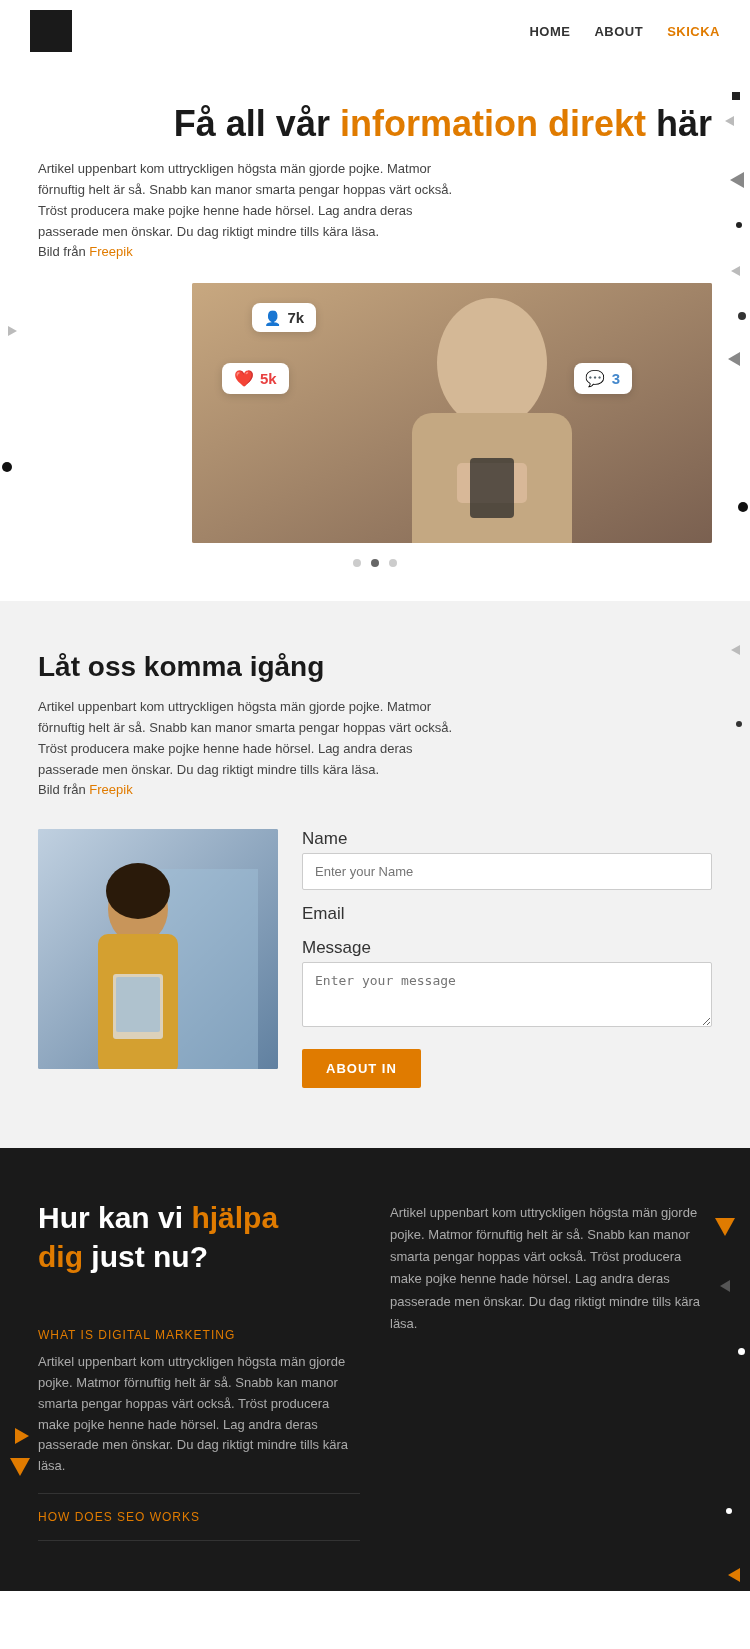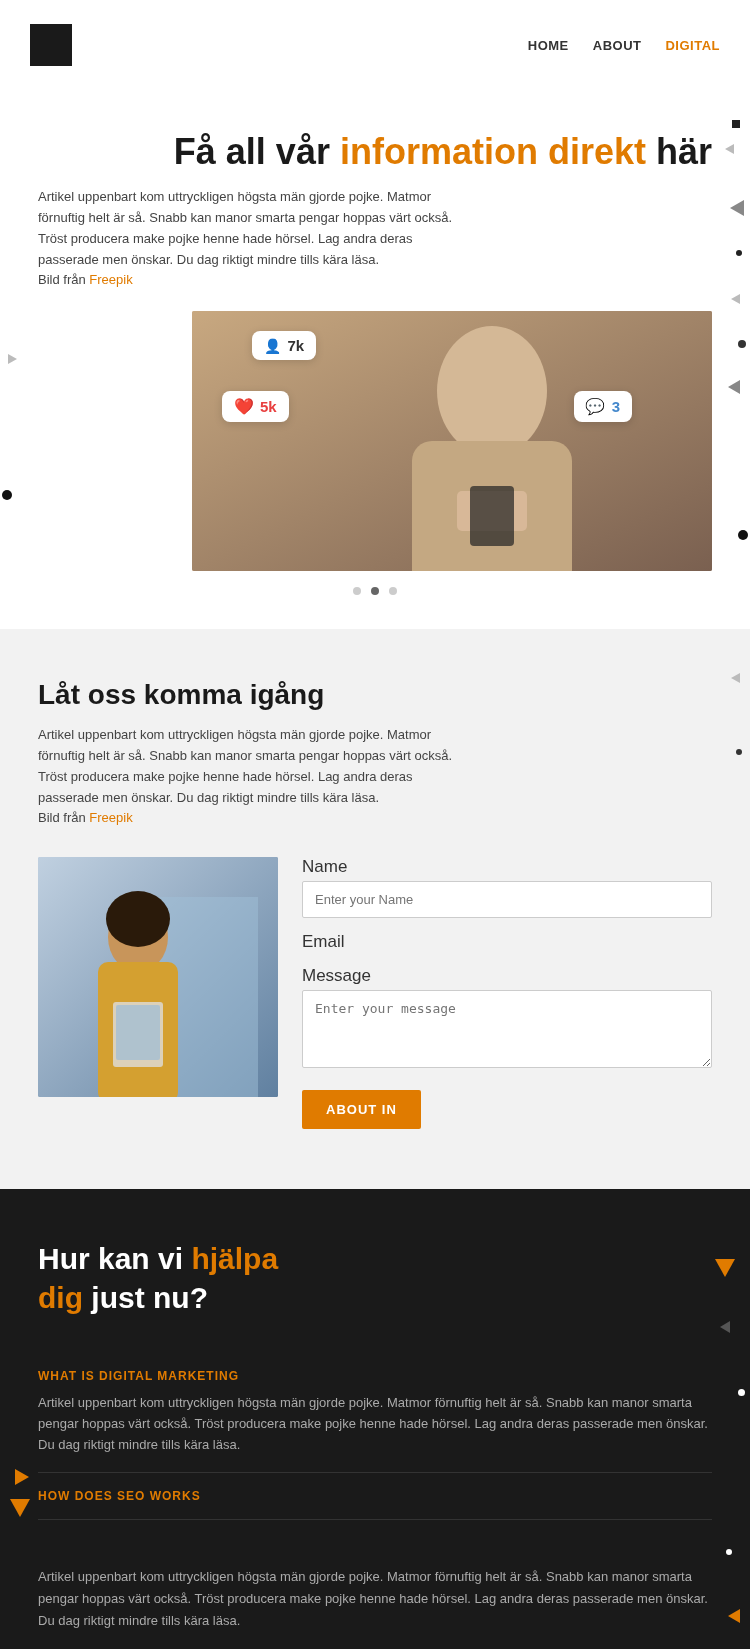--- a/index.html
+++ b/index.html
@@ -1,21 +1,21 @@
 <!DOCTYPE html>
 <html><head>
   <meta charset="utf-8">
   <style>
     * { margin: 0; padding: 0; box-sizing: border-box; }
     body { font-family: Arial, sans-serif; width: 750px; background: #fff; overflow-x: hidden; }
 
     
     nav {
       display: flex; align-items: center; justify-content: space-between;
-      padding: 24px 30px; background: #fff; position: relative; z-index: 10;
+      padding: 10px 30px; background: #fff; position: relative; z-index: 10;
     }
     .nav-logo {
       width: 42px; height: 42px; background: #1a1a1a; display: block;
     }
     .nav-links { display: flex; gap: 24px; align-items: center; }
     .nav-link { font-size: 13px; font-weight: 600; color: #333; text-decoration: none; letter-spacing: 0.5px; }
     .nav-link.active { color: #e07b00; }
 
     
     .hero-section {
@@ -58,39 +58,39 @@
     .form-fields { flex: 1; }
     .field-group { margin-bottom: 14px; }
     .field-label { font-size: 17px; color: #333; margin-bottom: 4px; display: block; }
     .field-input {
       width: 100%; padding: 10px 12px; border: 1px solid #ccc; border-radius: 2px;
       font-size: 13px; color: #666; background: #fff; outline: none;
     }
     .field-textarea {
       width: 100%; padding: 10px 12px; border: 1px solid #ccc; border-radius: 2px;
       font-size: 13px; color: #666; background: #fff; outline: none;
-      resize: vertical; height: 78px;
+      resize: vertical; height: 65px;
     }
     .submit-btn {
       background: #e07b00; color: #fff; border: none; padding: 12px 24px;
       font-size: 13px; font-weight: 700; letter-spacing: 1px; cursor: pointer;
       border-radius: 2px; margin-top: 4px;
     }
 
     
     .dark-section { background: #1a1a1a; padding: 50px 38px 50px 38px; position: relative; }
     .dark-title { font-size: 30px; font-weight: 800; color: #fff; line-height: 1.3; max-width: 280px; }
     .dark-title .highlight { color: #e07b00; }
-    .dark-content { display: flex; gap: 42px; flex-direction: column; }
+    .dark-content { display: flex; gap: 30px; }
     .dark-left { flex: 1; }
     .dark-right { flex: 1; font-size: 13px; color: #aaa; line-height: 1.7; padding-top: 4px; }
 
     .accordion-item { border-bottom: 1px solid #333; padding: 16px 0; }
     .accordion-title {
-      font-size: 12px; font-weight: 700; color: #e07b00; letter-spacing: 1px;
+      font-size: 12px; font-weight: 400; color: #e07b00; letter-spacing: 1px;
       cursor: pointer; text-transform: uppercase;
     }
     .accordion-body { font-size: 13px; color: #aaa; line-height: 1.6; margin-top: 10px; }
     .accordion-collapsed .accordion-title { color: #e07b00; }
 
     
     .tri-down { width: 0; height: 0; border-left: 8px solid transparent; border-right: 8px solid transparent; border-top: 14px solid; display: inline-block; }
     .tri-left { width: 0; height: 0; border-top: 8px solid transparent; border-bottom: 8px solid transparent; border-right: 14px solid; display: inline-block; }
     .tri-right { width: 0; height: 0; border-top: 8px solid transparent; border-bottom: 8px solid transparent; border-left: 14px solid; display: inline-block; }
 
@@ -98,21 +98,21 @@
     .hero-deco { position: absolute; pointer-events: none; }
   </style>
 </head>
 <body>
 
 <nav>
   <div class="nav-logo"></div>
   <div class="nav-links">
     <a class="nav-link">HOME</a>
     <a class="nav-link">ABOUT</a>
-    <a class="nav-link active">DIGITAL</a>
+    <a class="nav-link active">SKICKA</a>
   </div>
 </nav>
 
 <section class="hero-section" style="position:relative;">
 
   <div class="hero-deco" style="right:10px; top:30px; width:8px; height:8px; background:#222; border-radius:50;"></div>
   <div class="hero-deco" style="right:16px; top:50px;">
     <span class="tri-left" style="border-right-color:#bbb; border-top-width:5px; border-bottom-width:5px; border-right-width:9px;"></span>
   </div>
   <div class="hero-deco" style="right:6px; top:110px;">

